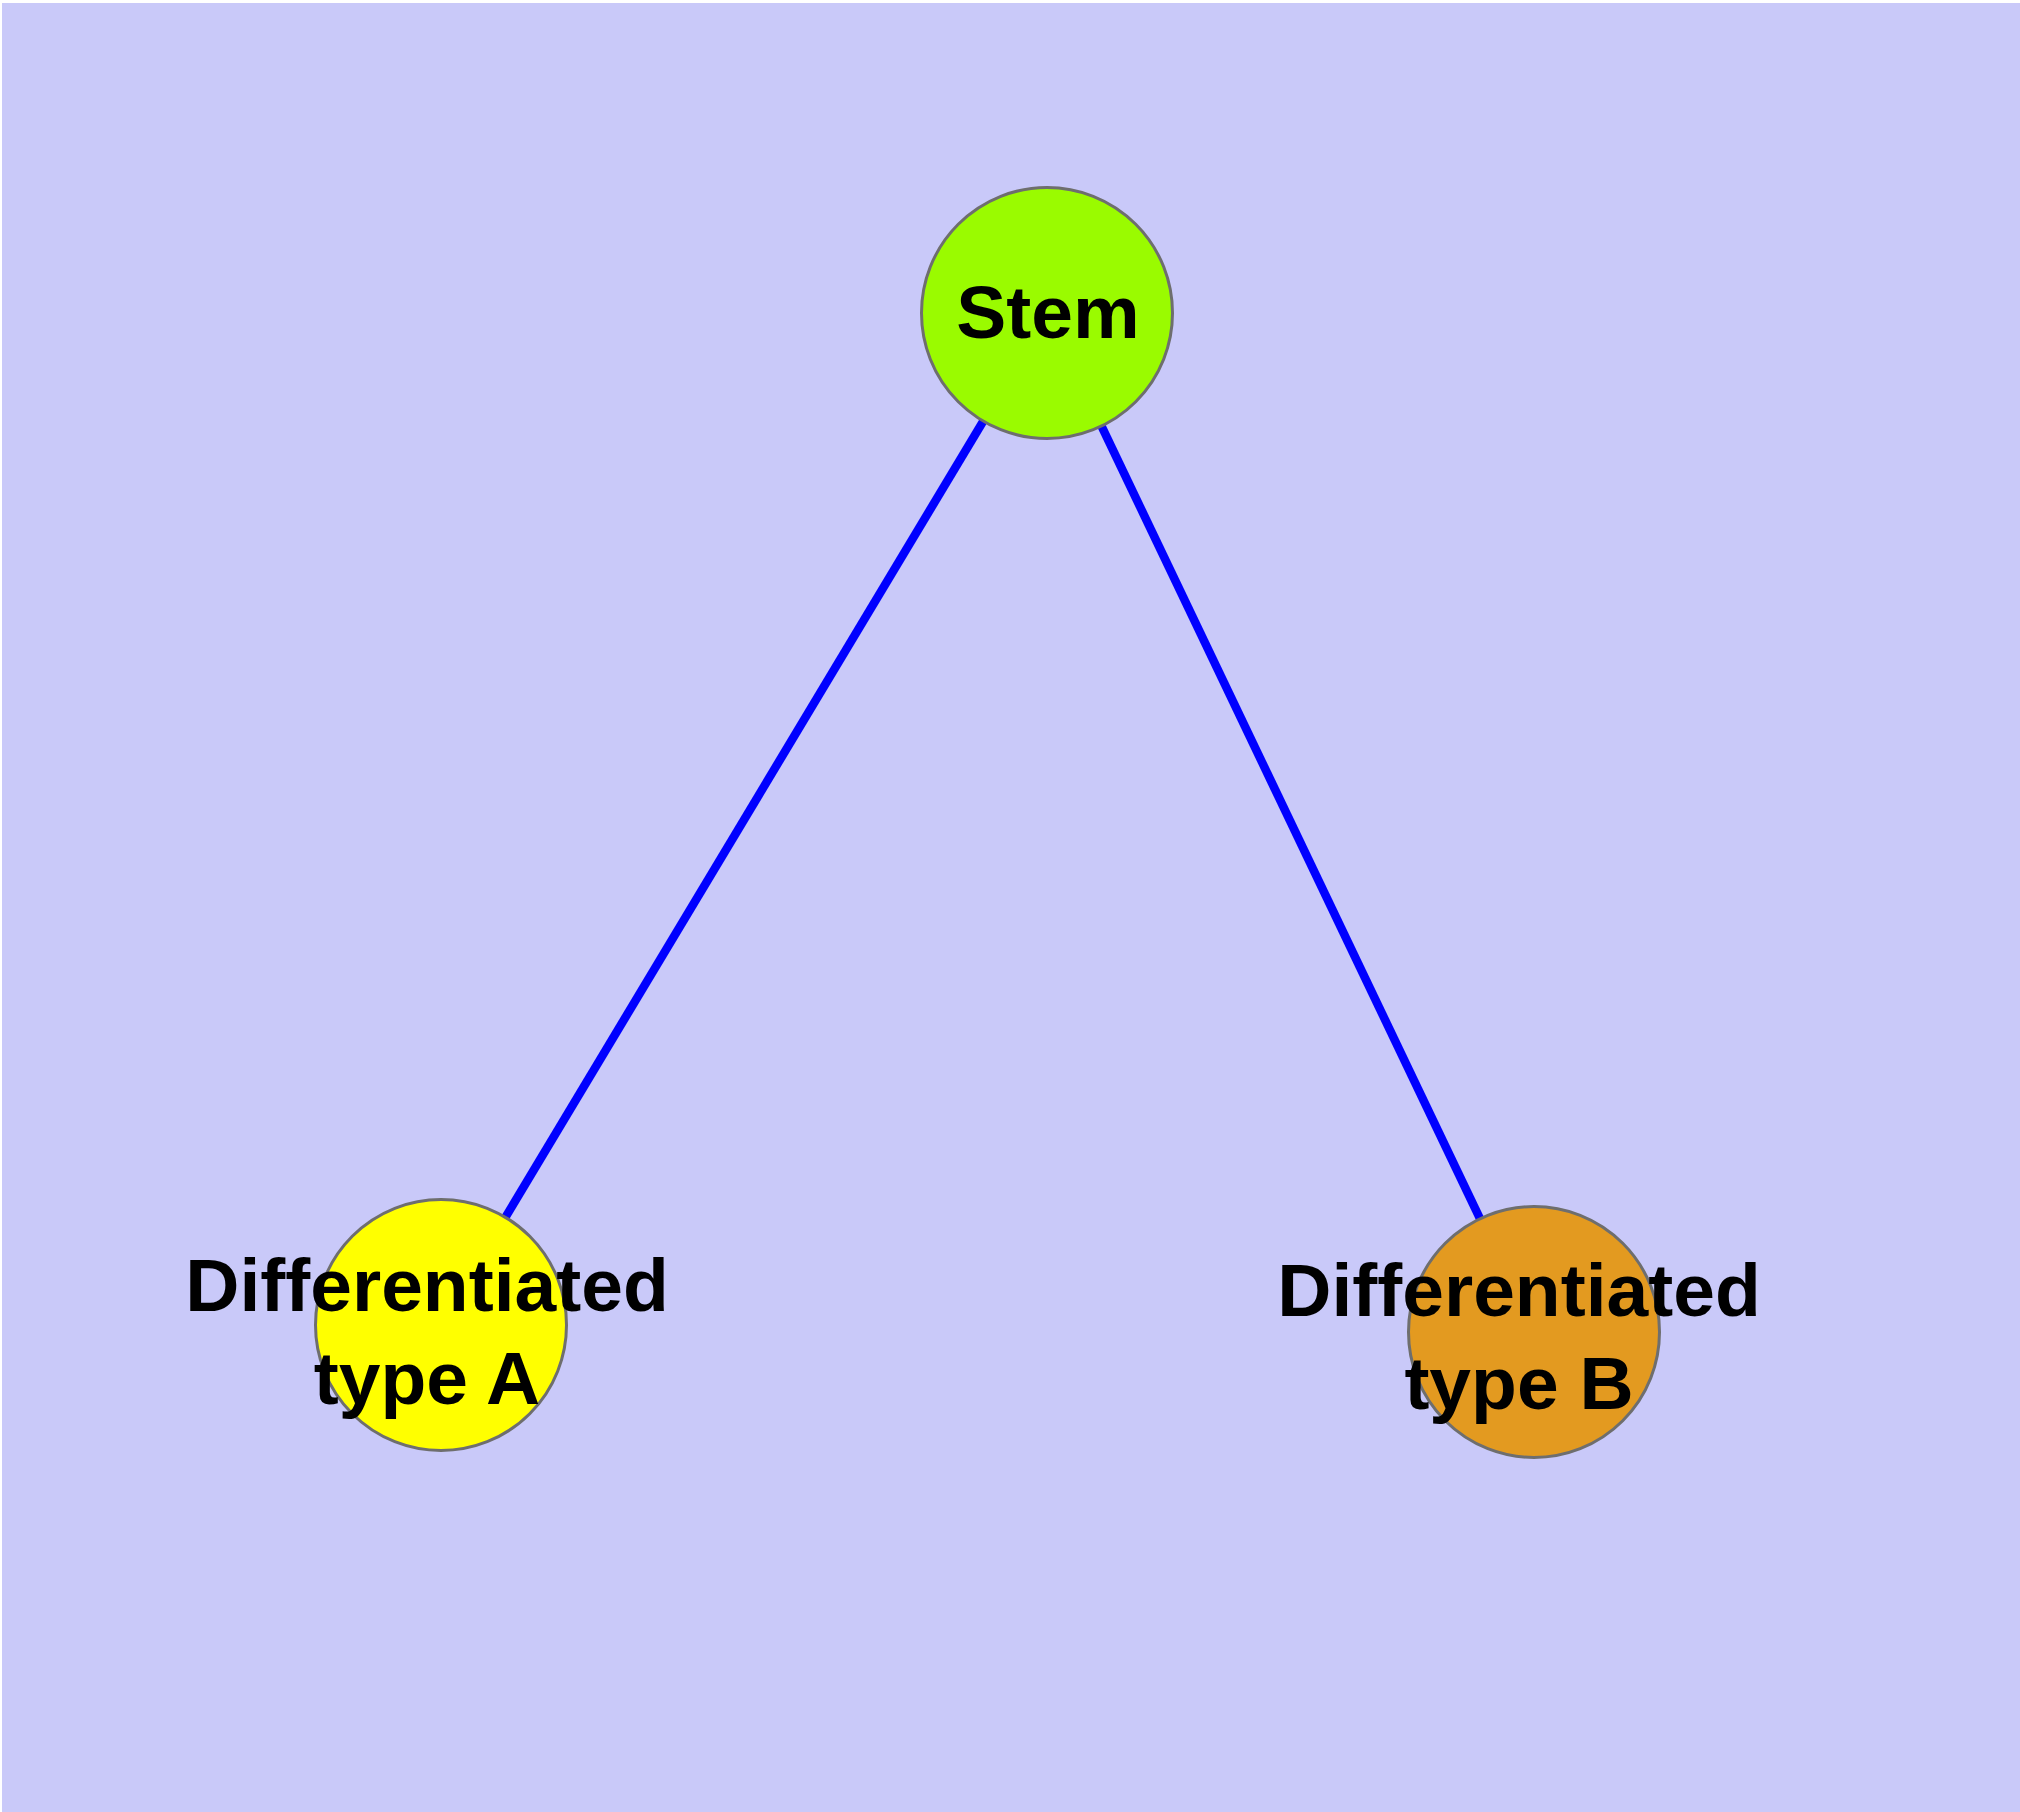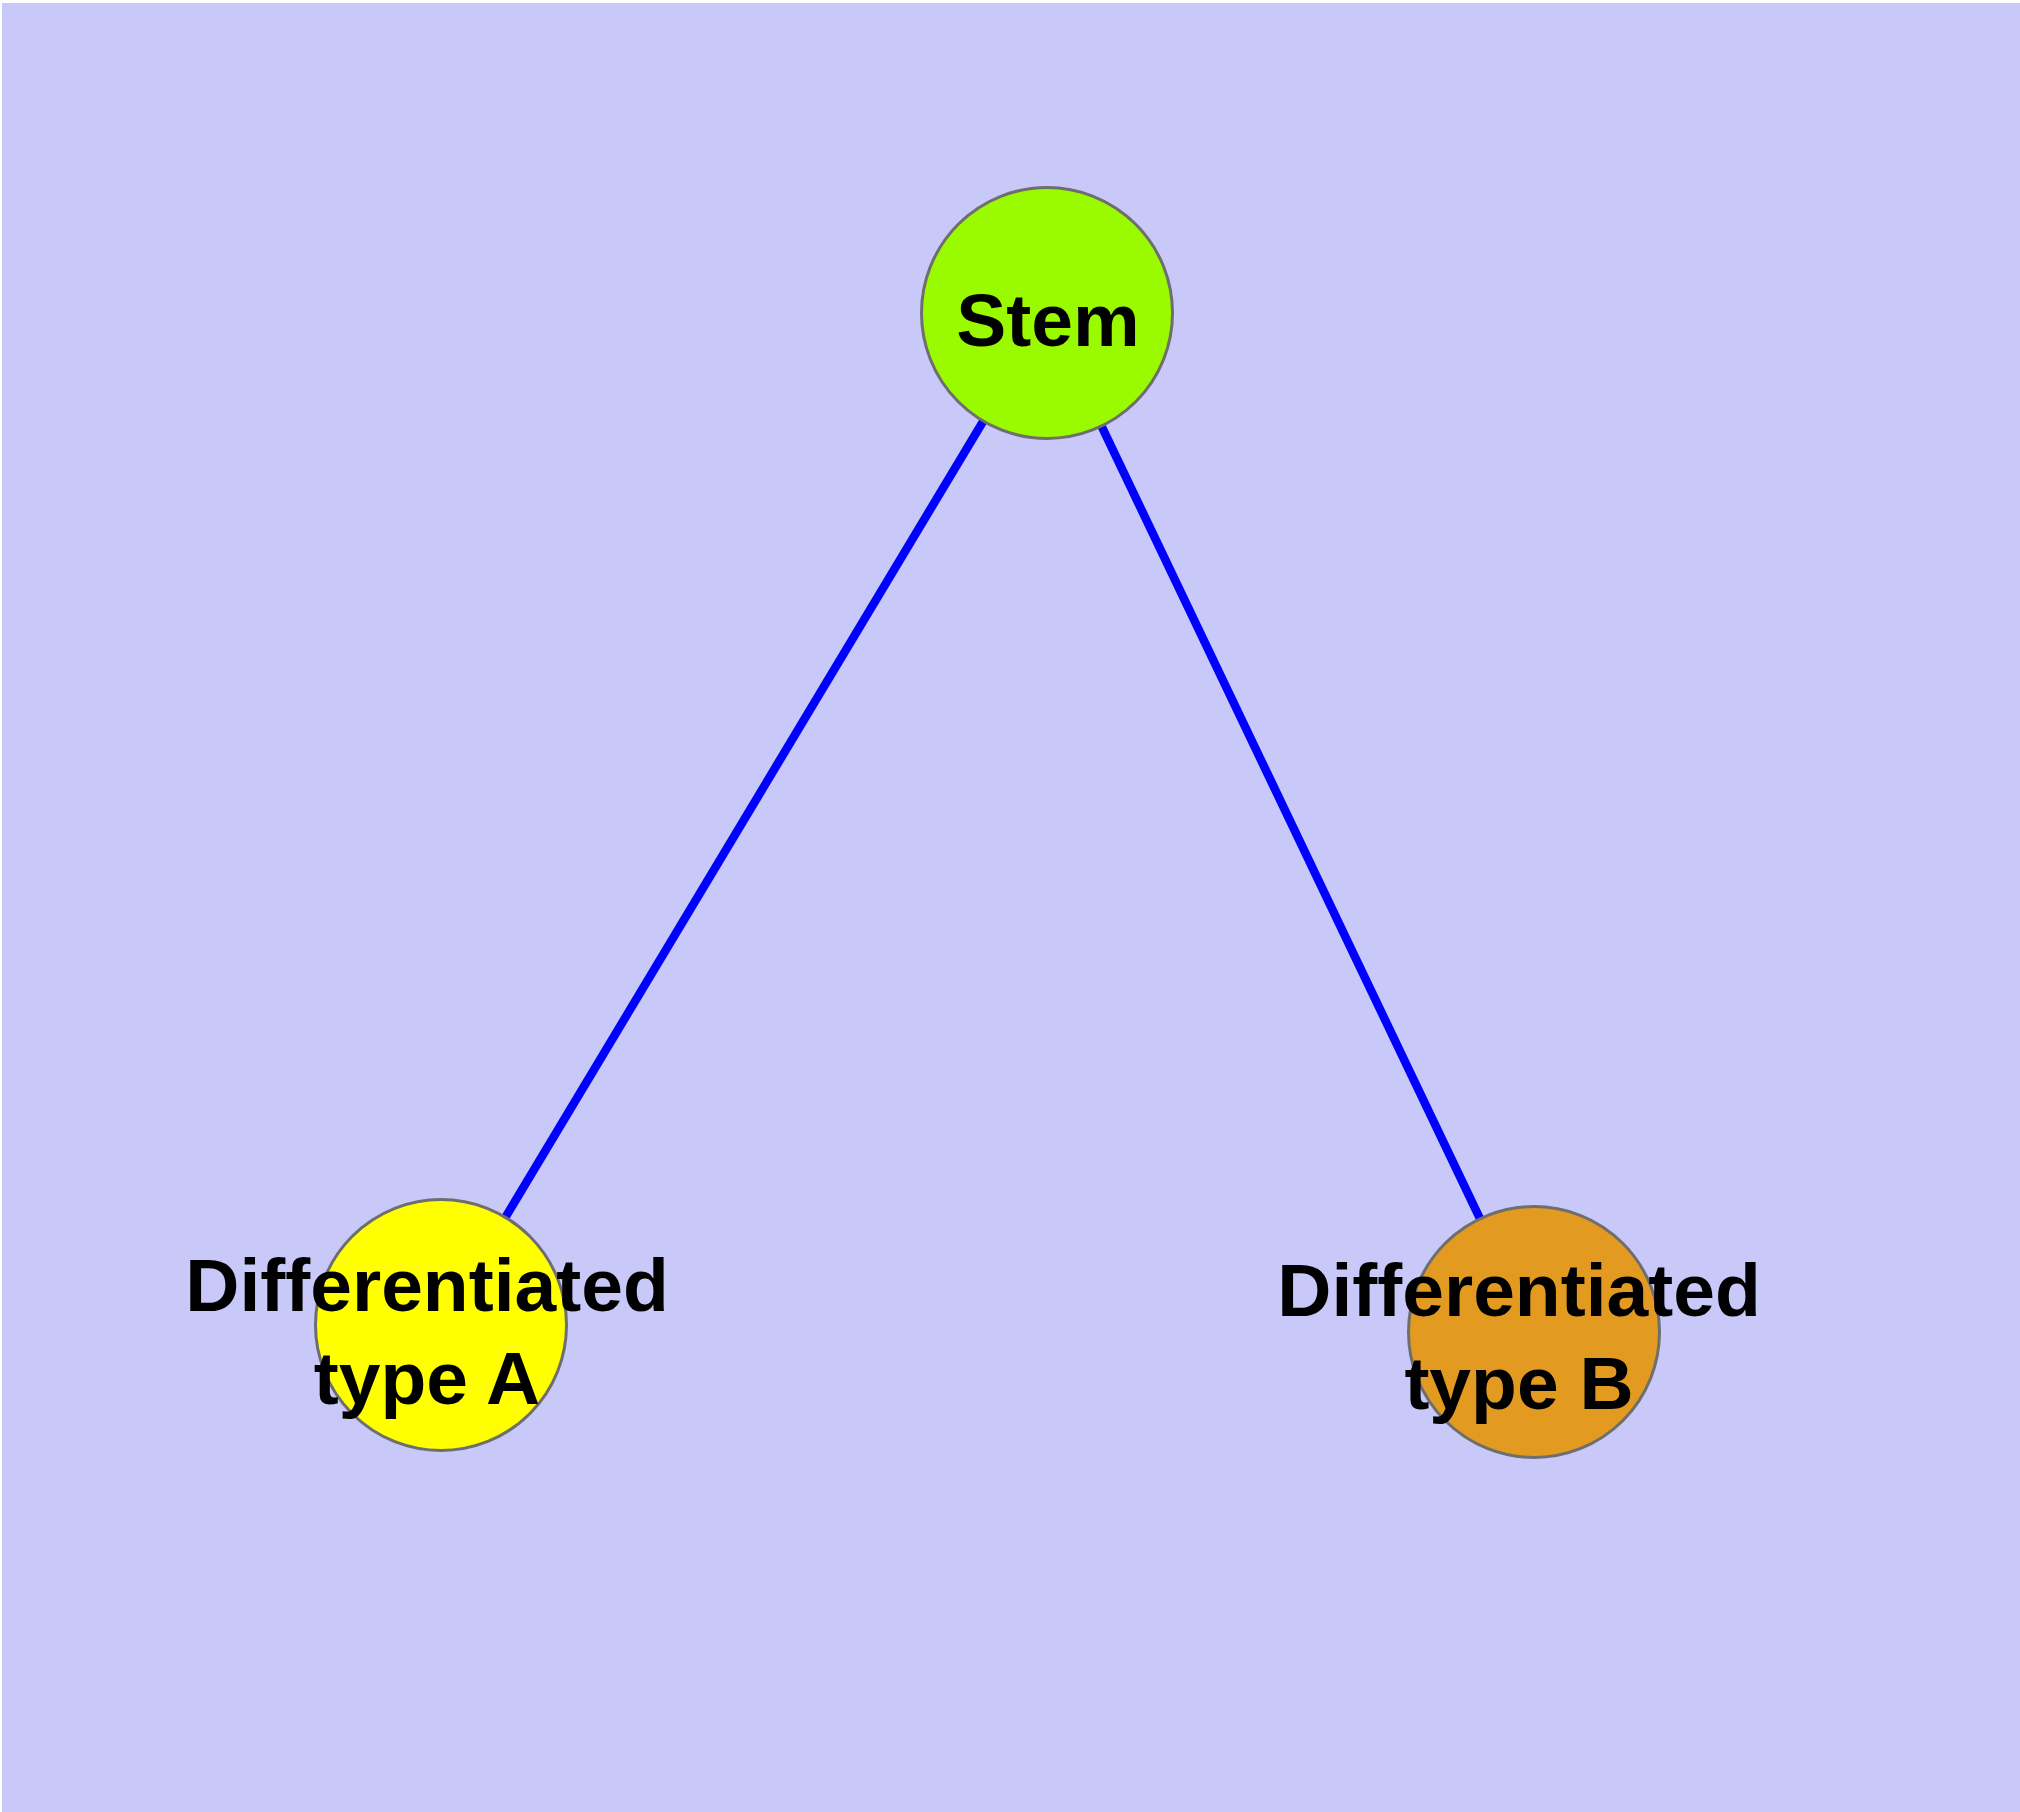--- a/index.html
+++ b/index.html
@@ -40,21 +40,21 @@
   .node-label {
     position: absolute;
     transform: translate(-50%, -50%);
     font-weight: bold;
     font-size: 75px;
     line-height: 93px;
     color: #000000;
     text-align: center;
     white-space: pre-line;
   }
-  .label-stem { left: 1048px; top: 320px; text-align: center; }
+  .label-stem { left: 1048px; top: 312px; text-align: center; }
   .label-a    { left: 427px;  top: 1332px; }
   .label-b    { left: 1519px; top: 1337px; }
 </style>
 </head>
 <body>
 
 <div class="panel"></div>
 
 <svg class="edge-layer" viewBox="0 0 2384 2138" xmlns="http://www.w3.org/2000/svg">
   <line x1="1236" y1="370" x2="520" y2="1563" stroke-width="10" stroke="#0000FF"></line>

